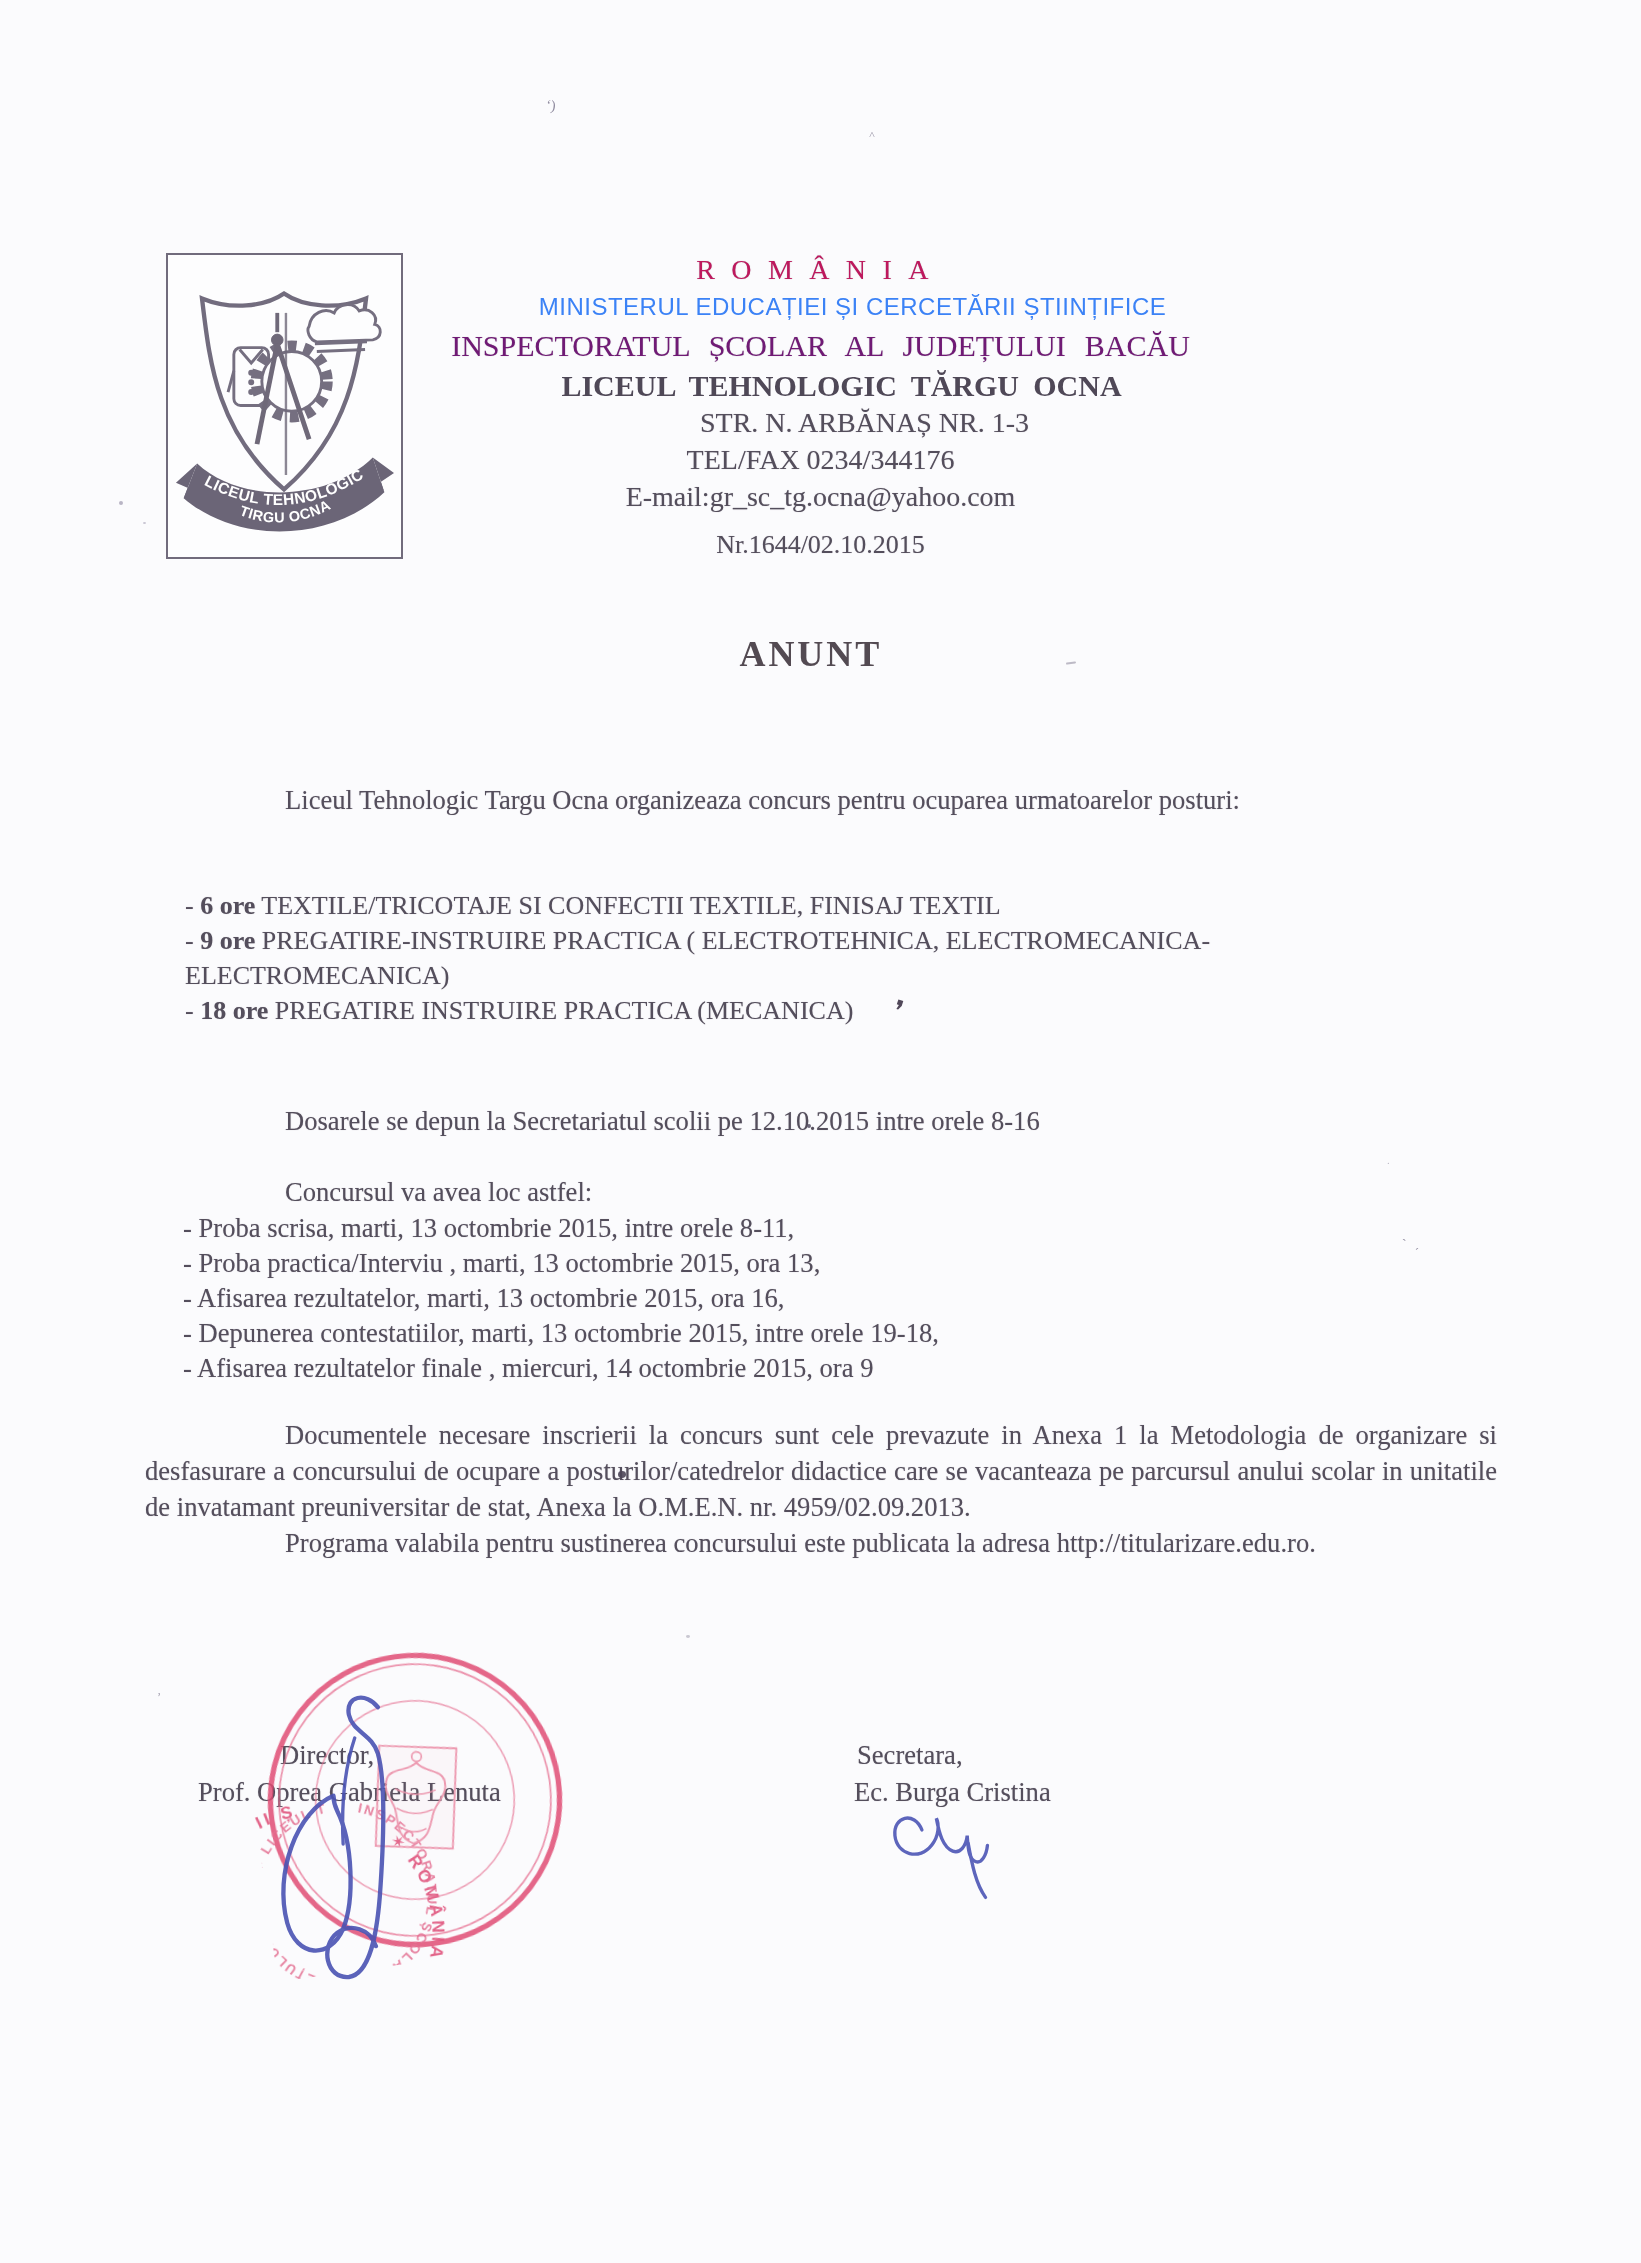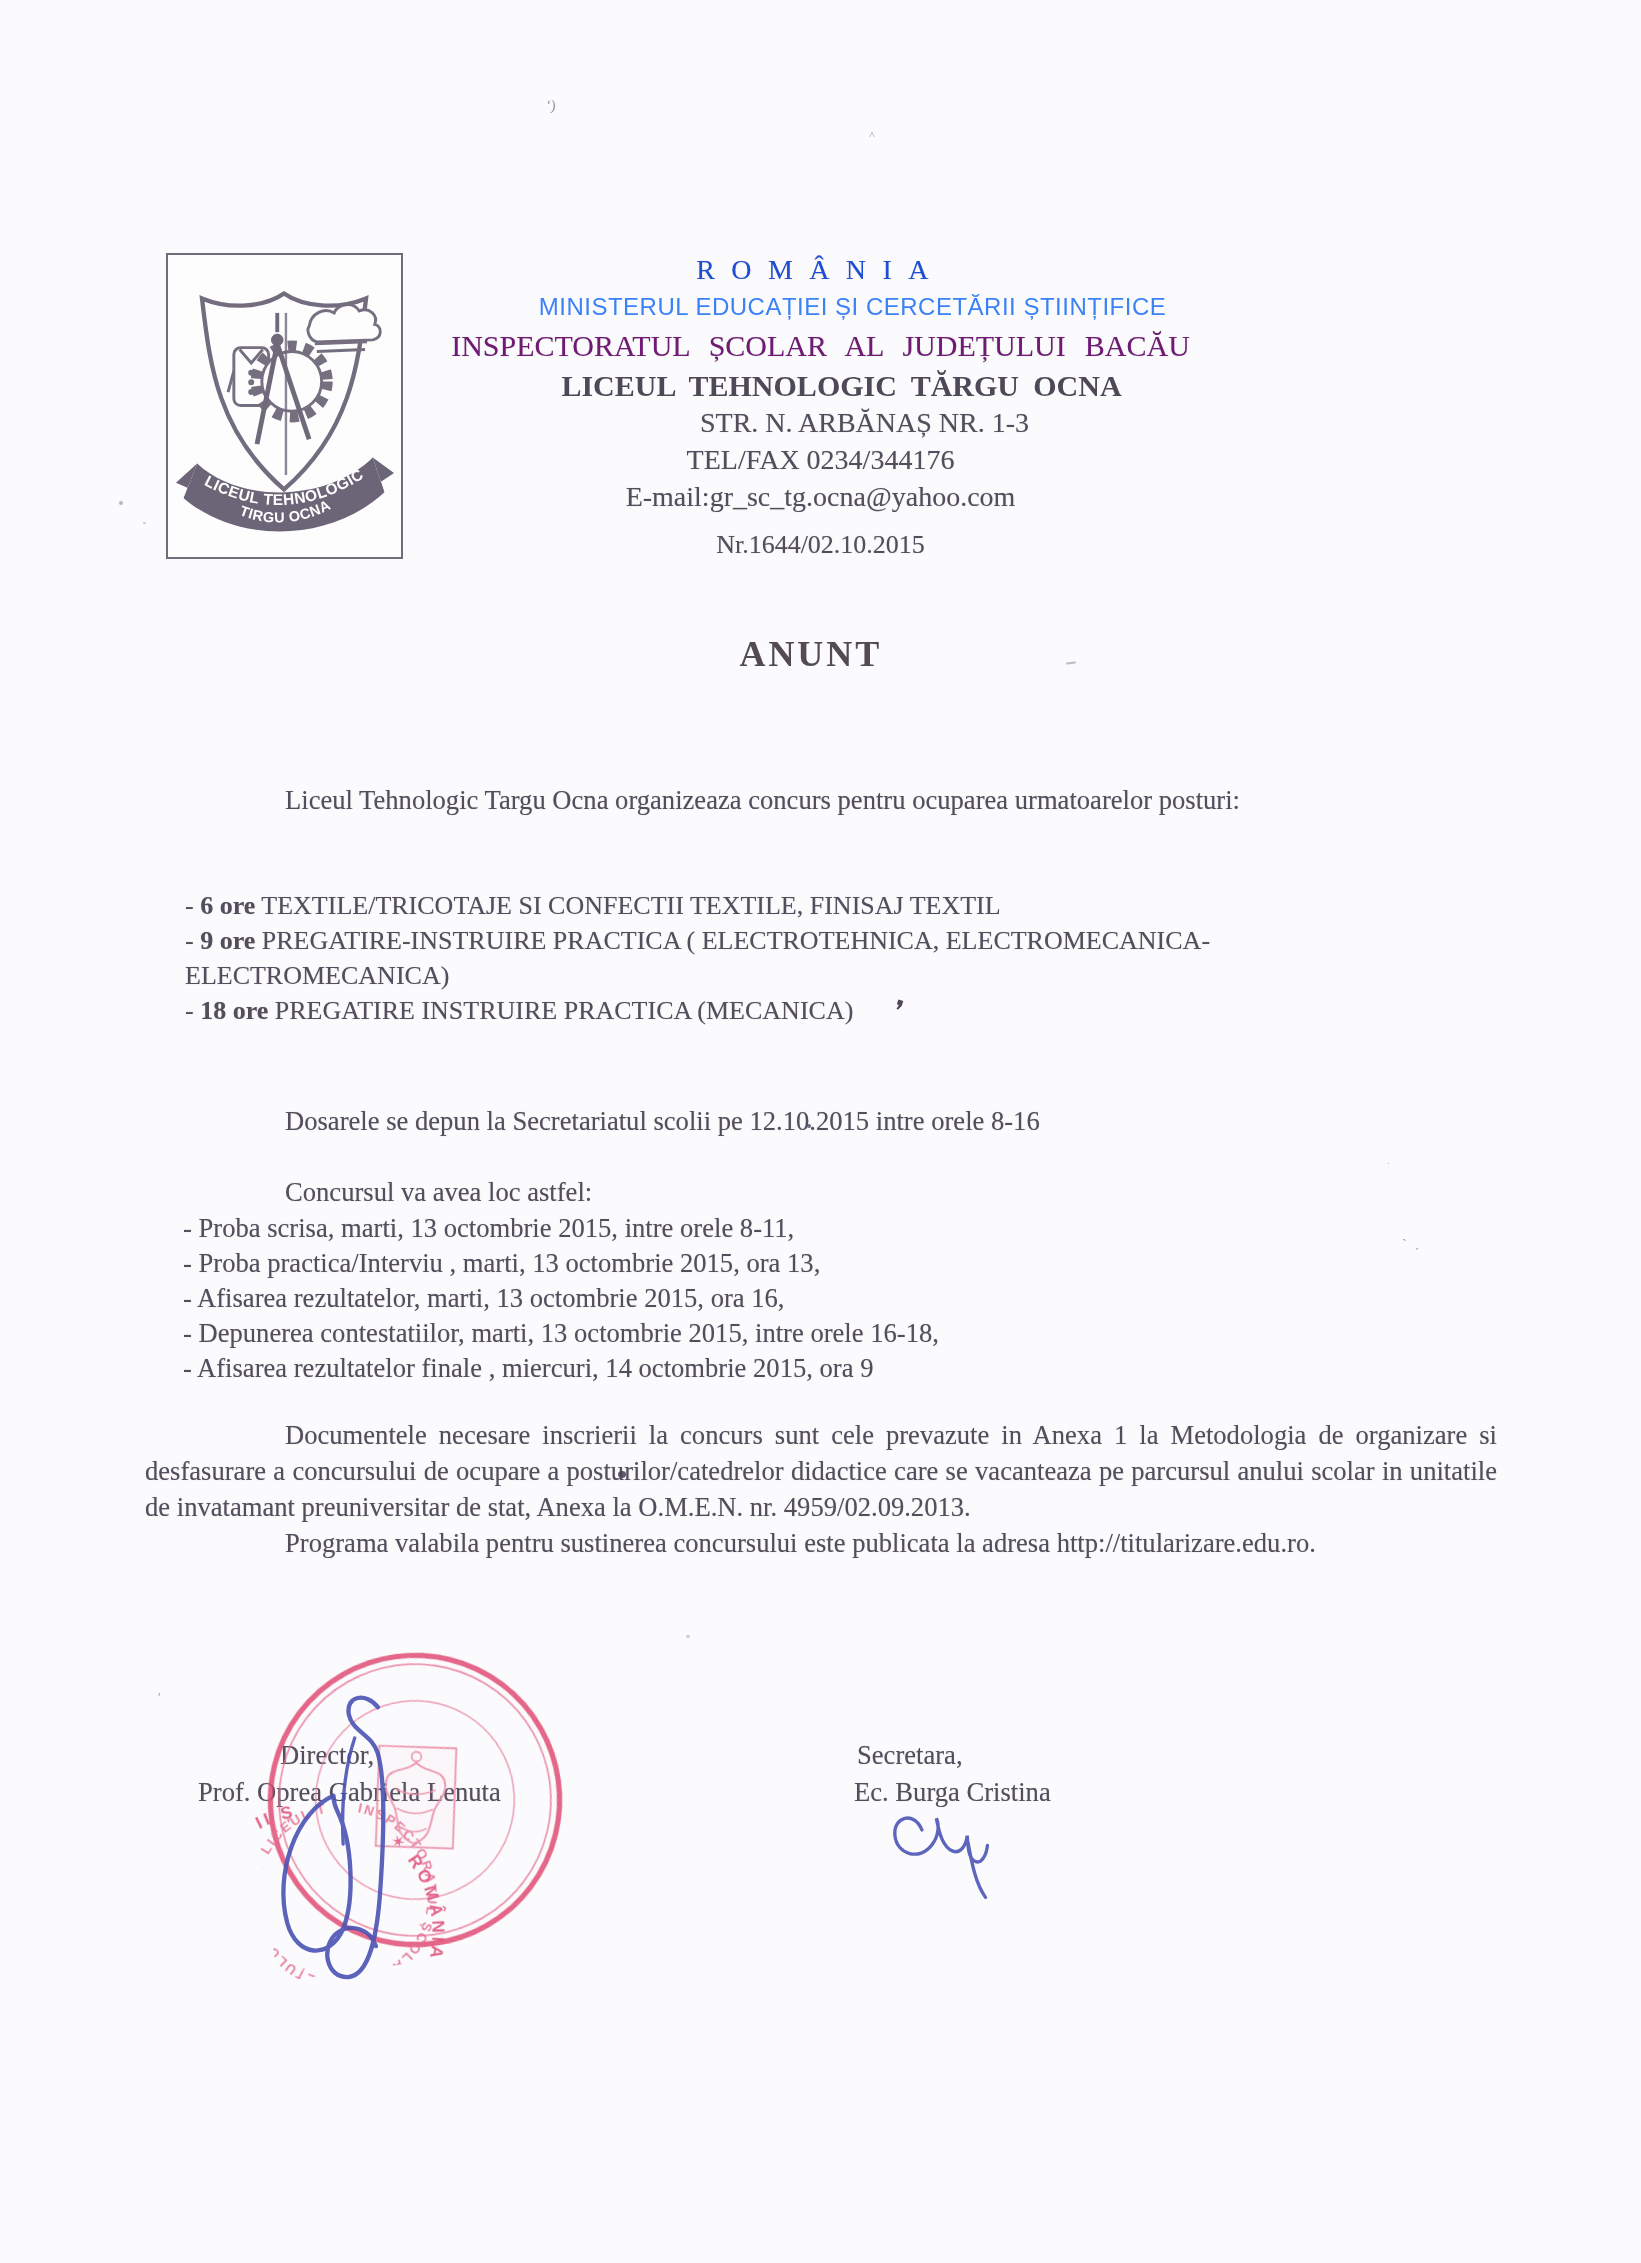--- a/index.html
+++ b/index.html
@@ -7,21 +7,21 @@
     width:1641px;height:2263px;position:relative;
     background:#fbfbfd;
     font-family:"Liberation Serif","DejaVu Serif",serif;
     color:#544e5c;overflow:hidden;
   }
   .abs{position:absolute;}
   .ink{color:#544e5c;text-shadow:0 0 1px rgba(84,78,92,.38);}
   .ctr{left:0;width:1641px;text-align:center;}
 
   
-  .romania-line{top:254px;font-size:28px;letter-spacing:16.4px;color:#1d4ed8;}
+  .romania-line{top:254px;font-size:28px;letter-spacing:16.4px;color:#be185d;}
   .ministry-line{top:293px;font-size:24px;font-family:"Liberation Sans","DejaVu Sans",sans-serif;color:#3b82f6;letter-spacing:0.5px;padding-left:32px;}
   .inspectorate-line{top:329px;font-size:30px;word-spacing:11.6px;color:#701a75;}
   .school-line{top:369px;font-size:30px;font-weight:bold;word-spacing:6.8px;color:#4f4857;margin-left:21px;}
   .address-line{top:407px;font-size:28px;padding-left:44px;}
   .tel-line{top:444px;font-size:28px;}
   .email-line{top:481px;font-size:28px;}
   .regnum-line{top:518px;font-size:26px;margin-top:12px;}
 
   
   .logo-box{left:166px;top:253px;width:233px;height:302px;border:2.4px solid #716b7c;background:#fdfdfe;}
@@ -124,21 +124,21 @@
   <div><span>-</span><span class="bold"> 18 ore</span><span> PREGATIRE INSTRUIRE PRACTICA (MECANICA)</span></div>
 </div>
 
 <div class="abs ink body-par filing-par">Dosarele se depun la Secretariatul scolii pe 12.10.2015 intre orele 8-16</div>
 <div class="abs ink body-par schedintro-par">Concursul va avea loc astfel:</div>
 
 <div class="abs ink schedule-block">
   <div>- Proba scrisa, marti, 13 octombrie 2015, intre orele 8-11,</div>
   <div>- Proba practica/Interviu , marti, 13 octombrie 2015, ora 13,</div>
   <div>- Afisarea rezultatelor, marti, 13 octombrie 2015, ora 16,</div>
-  <div>- Depunerea contestatiilor, marti, 13 octombrie 2015, intre orele 16-18,</div>
+  <div>- Depunerea contestatiilor, marti, 13 octombrie 2015, intre orele 19-18,</div>
   <div>- Afisarea rezultatelor finale , miercuri, 14 octombrie 2015, ora 9</div>
 </div>
 
 <div class="abs ink par-block">
   <p>Documentele necesare inscrierii la concurs sunt cele prevazute in Anexa 1 la Metodologia de organizare si desfasurare a concursului de ocupare a posturilor/catedrelor didactice care se vacanteaza pe parcursul anului scolar in unitatile de invatamant preuniversitar de stat, Anexa la O.M.E.N. nr. 4959/02.09.2013.</p>
   <p>Programa valabila pentru sustinerea concursului este publicata la adresa http://titularizare.edu.ro.</p>
 </div>
 
 <div class="abs ink sig-role-left">Director,</div>
 <div class="abs ink sig-name-left">Prof. Oprea Gabriela Lenuta</div>

